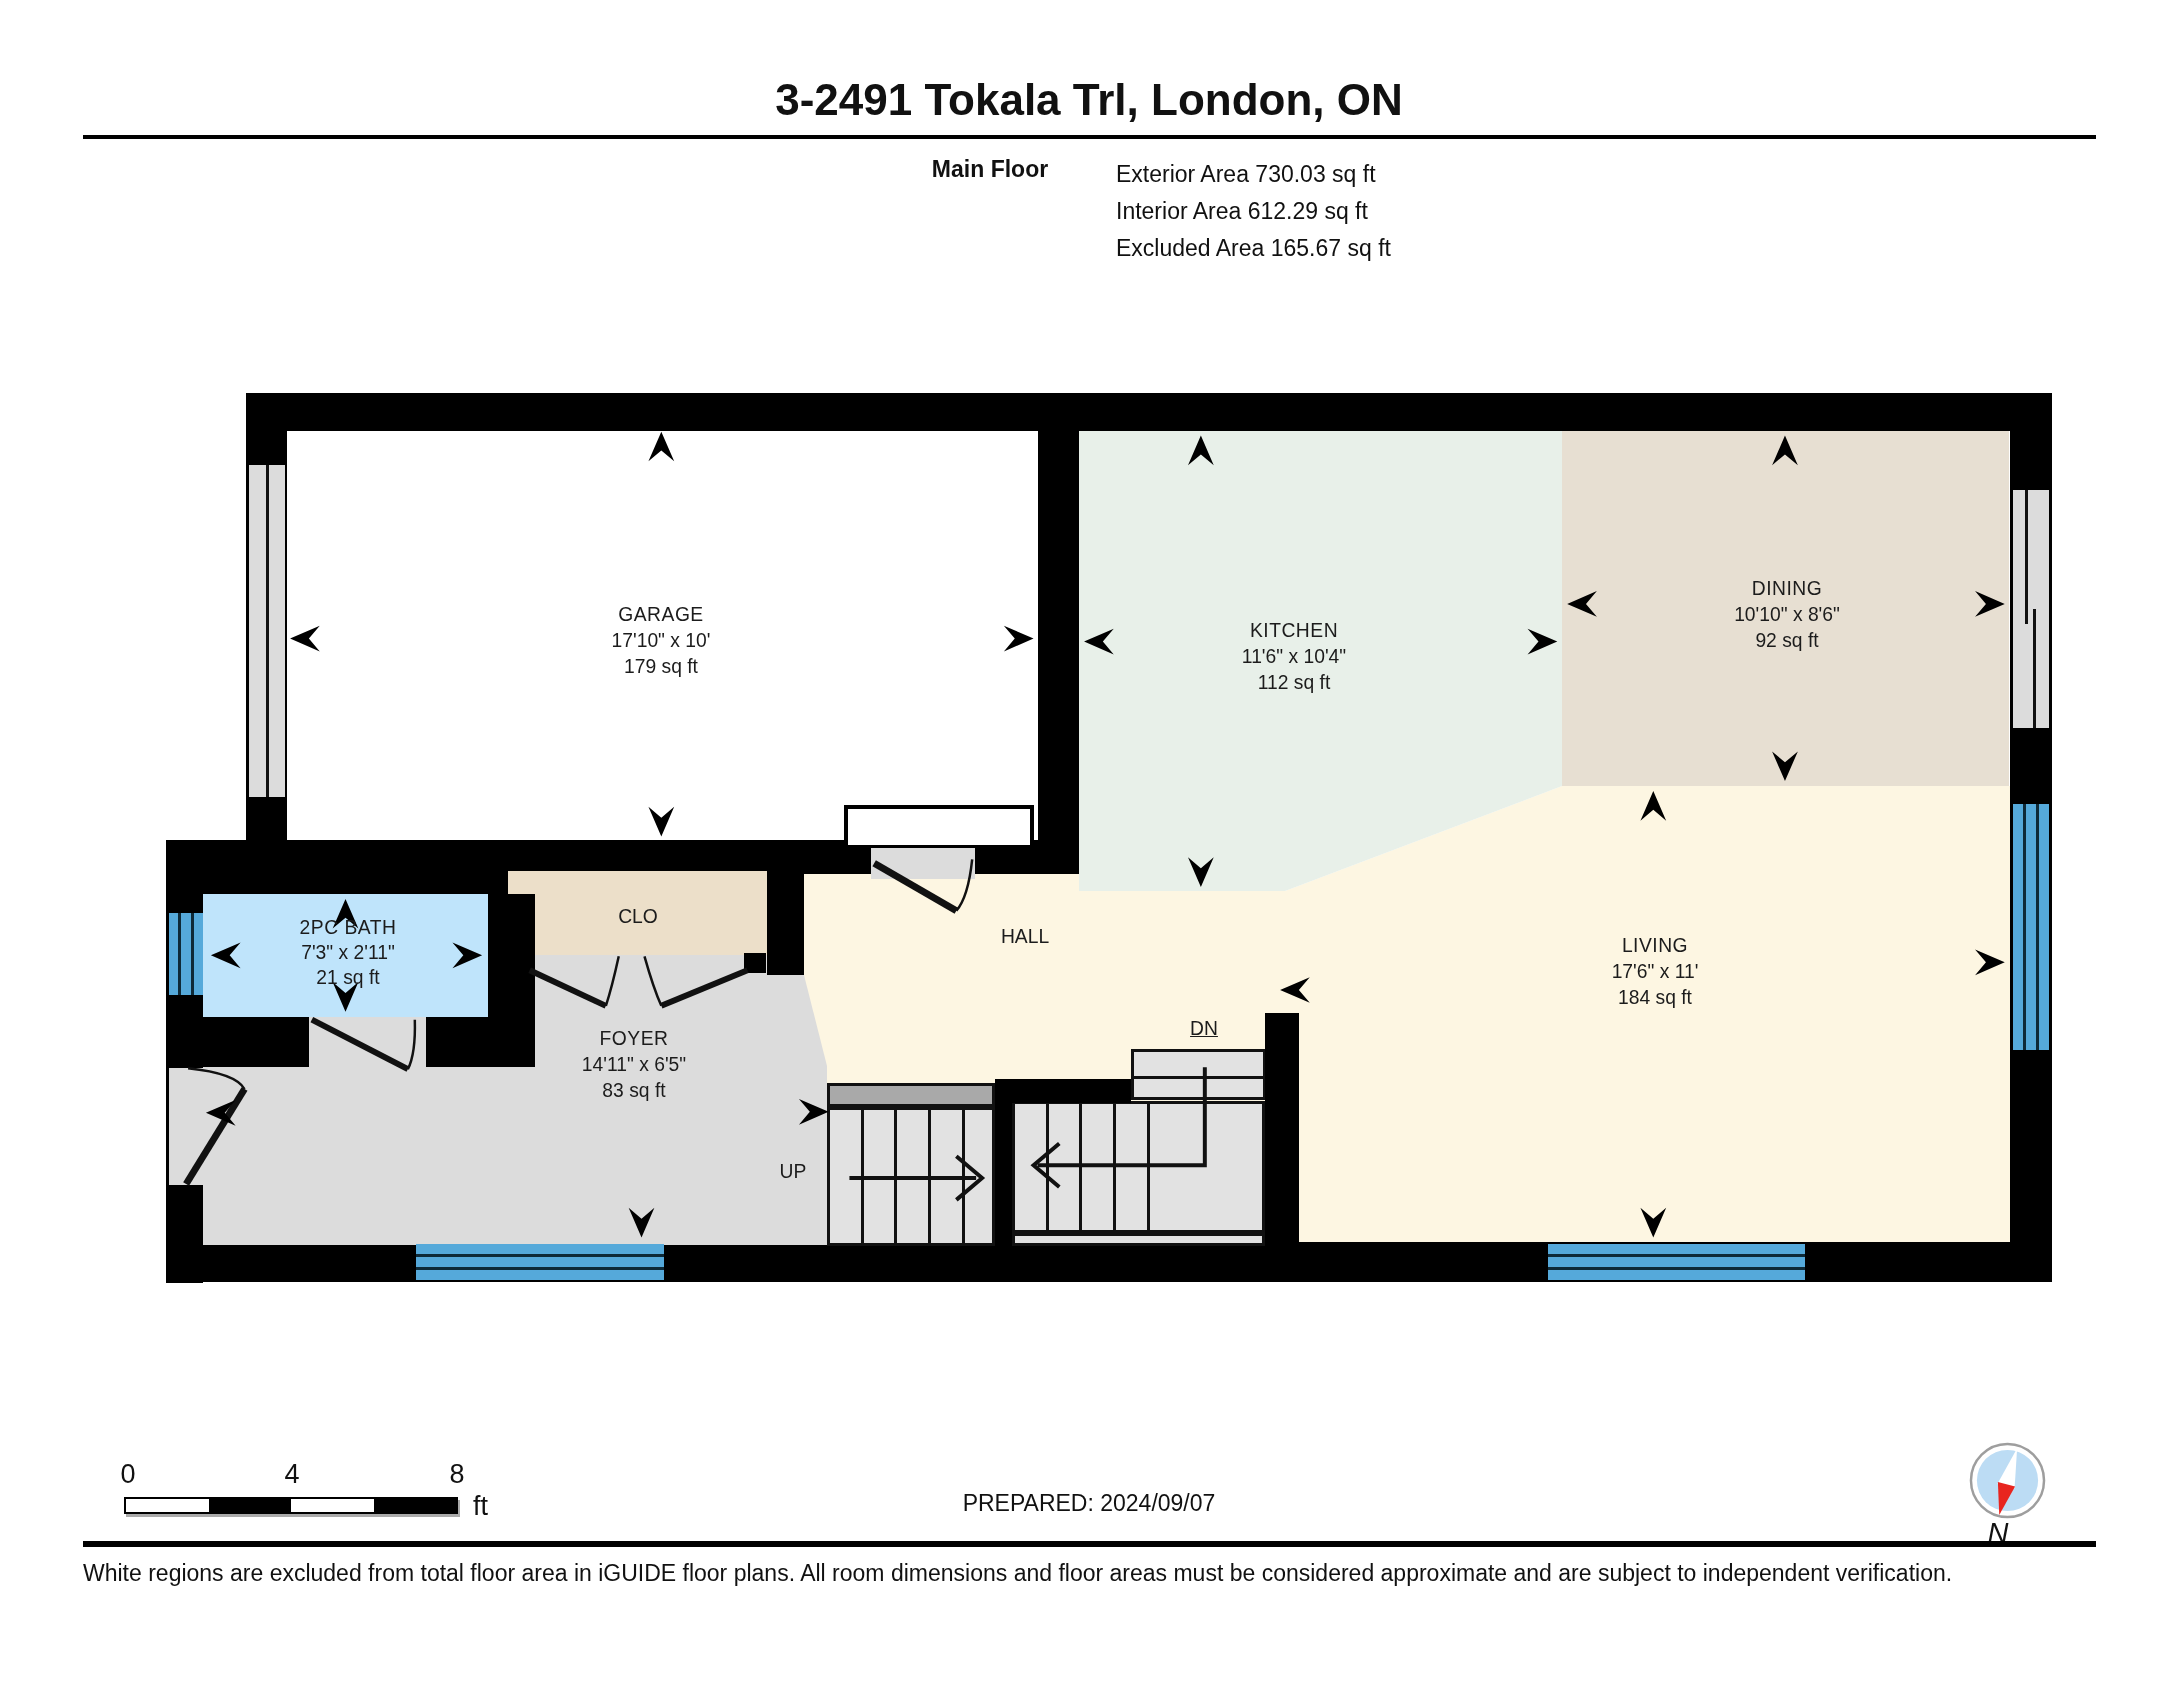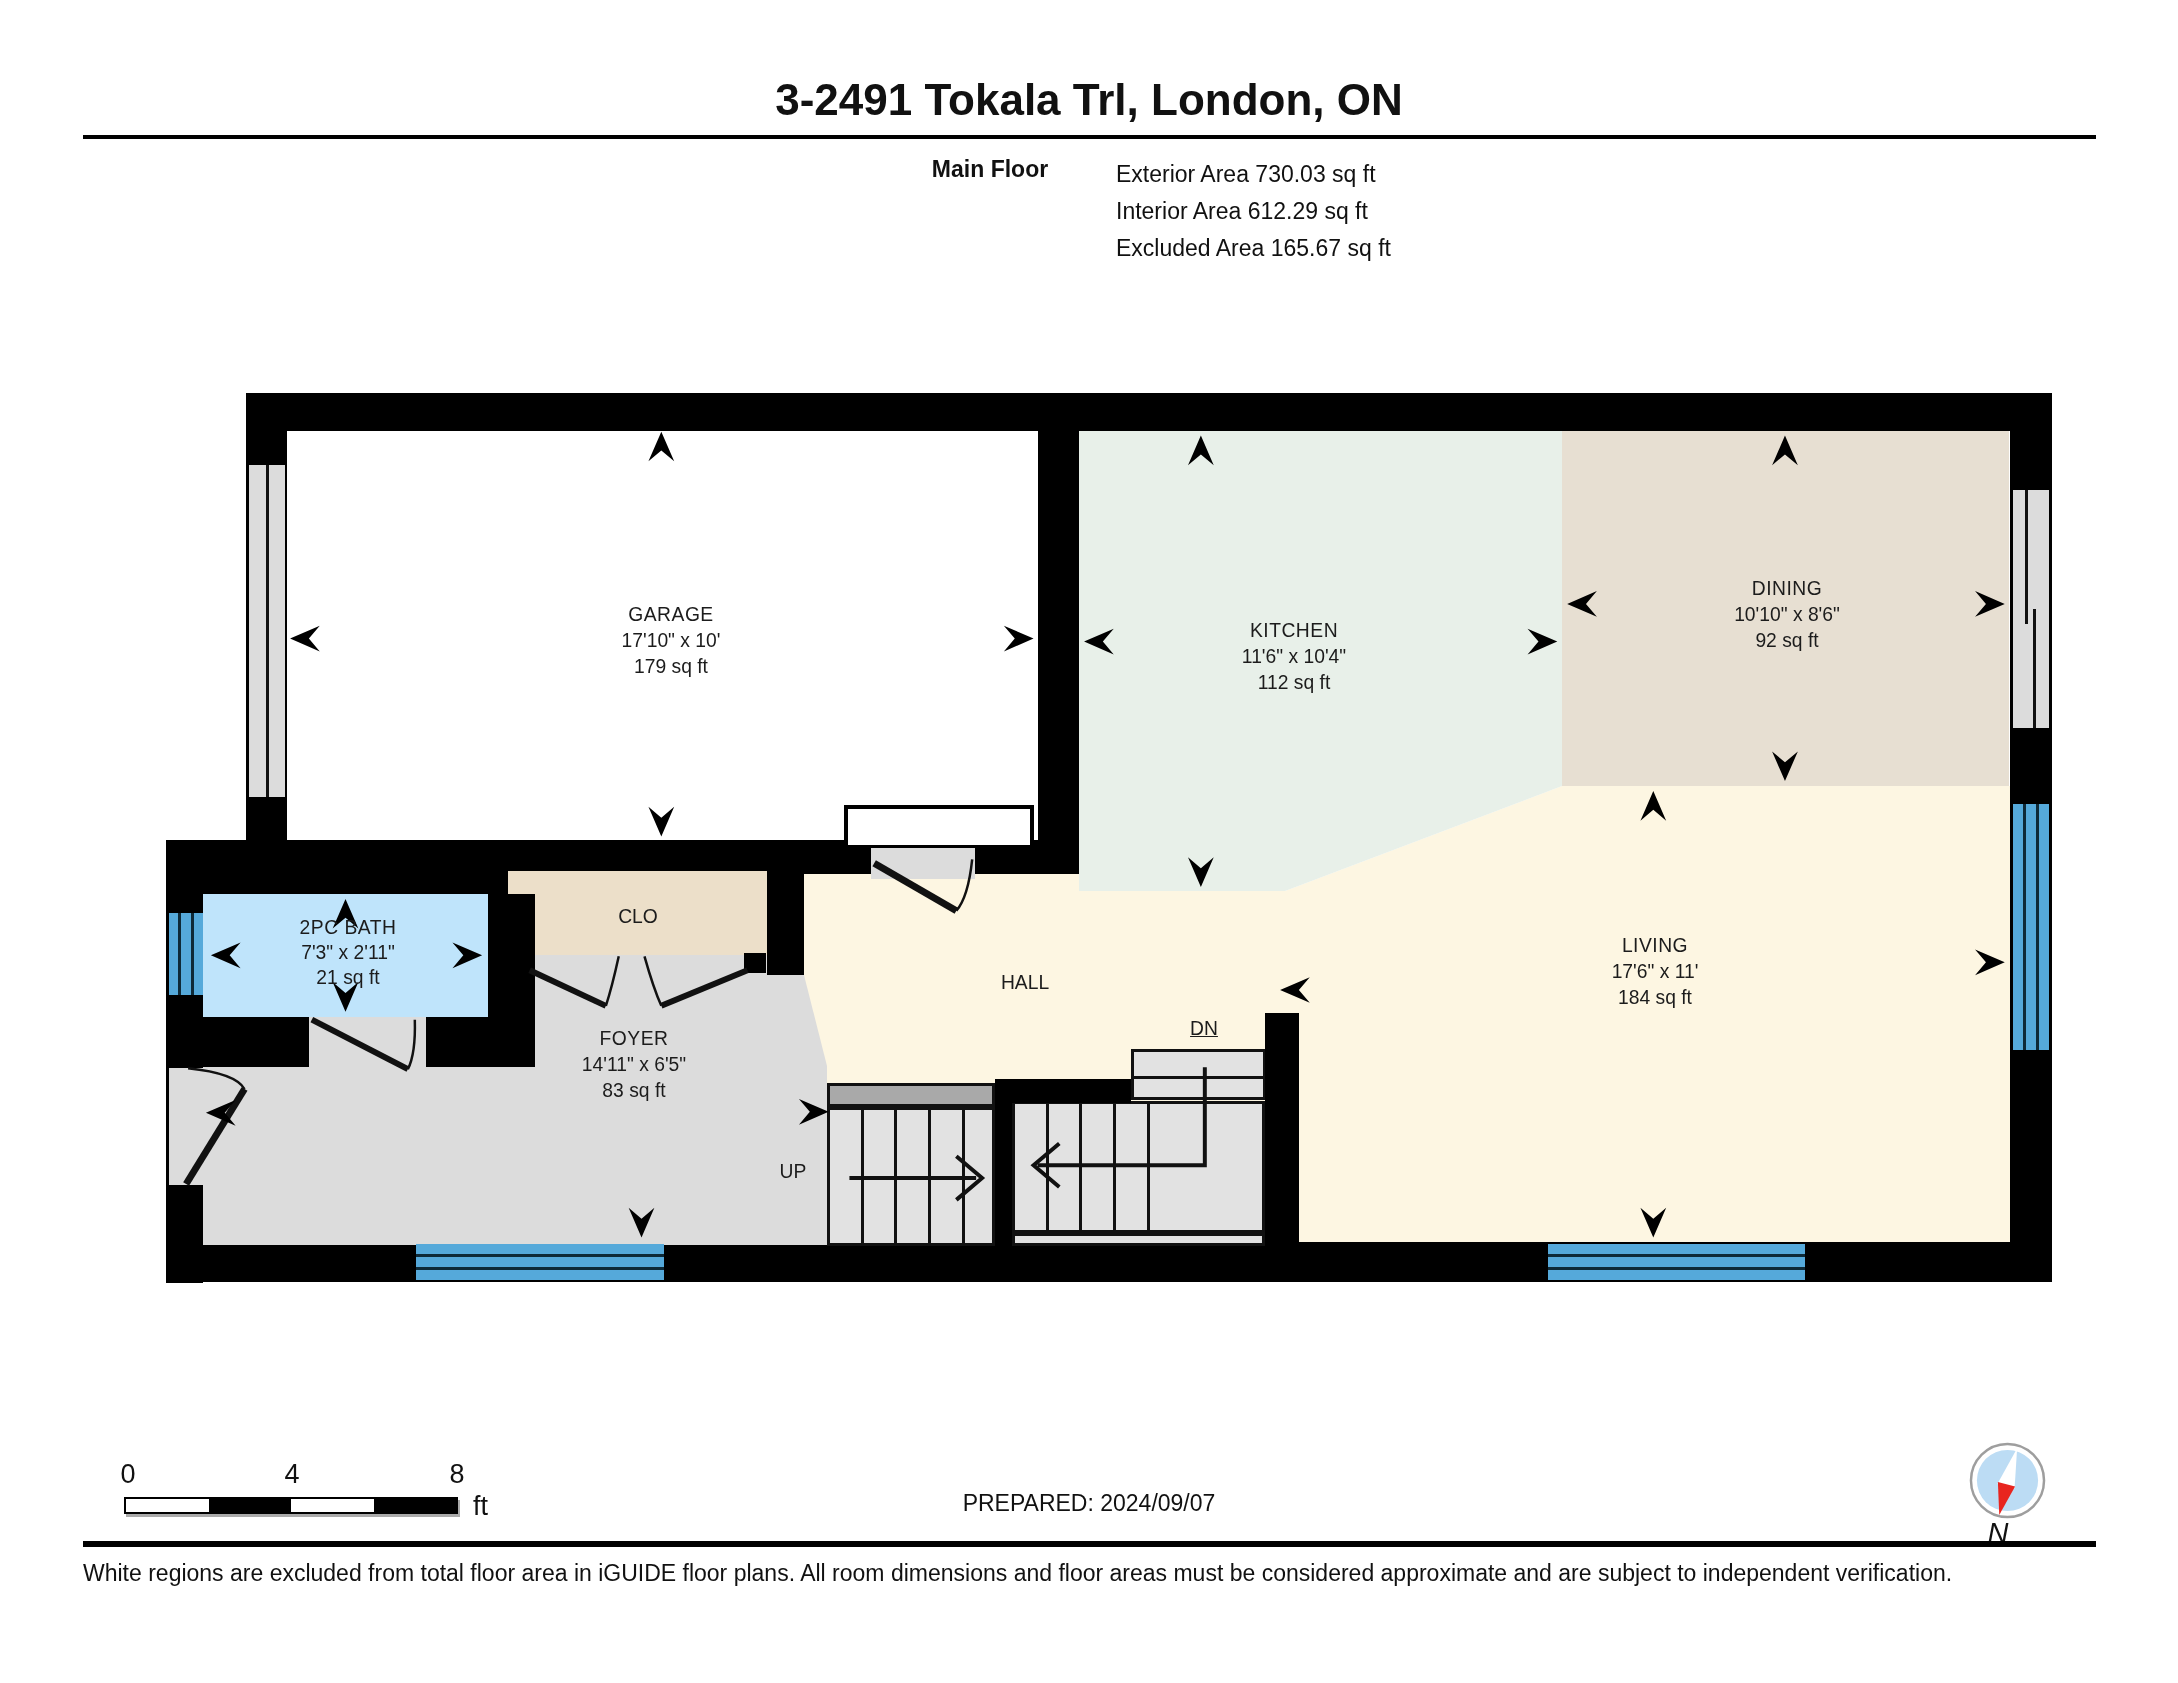--- a/index.html
+++ b/index.html
@@ -173,21 +173,21 @@
         <path d="M0 0 L-30 -13 L-19 0 L-30 13 Z" transform="translate(349 908) rotate(270)"></path>
         <path d="M0 0 L-30 -13 L-19 0 L-30 13 Z" transform="translate(349 1022) rotate(90)"></path>
         <path d="M0 0 L-30 -13 L-19 0 L-30 13 Z" transform="translate(213 965) rotate(180)"></path>
         <path d="M0 0 L-30 -13 L-19 0 L-30 13 Z" transform="translate(487 965) rotate(0)"></path>
         <path d="M0 0 L-30 -13 L-19 0 L-30 13 Z" transform="translate(648 1250) rotate(90)"></path>
         <path d="M0 0 L-30 -13 L-19 0 L-30 13 Z" transform="translate(837 1123) rotate(0)"></path>
         <path d="M0 0 L-30 -13 L-19 0 L-30 13 Z" transform="translate(208 1124) rotate(180)"></path>
       </g>
   </svg>
 
-  <div class="lbl" style="left:661px;top:602px;margin-left:10px;">
+  <div class="lbl" style="left:661px;top:602px;">
     <div class="nm">GARAGE</div>
     <div>17'10" x 10'</div>
     <div>179 sq ft</div>
   </div>
   <div class="lbl" style="left:1294px;top:618px;">
     <div class="nm">KITCHEN</div>
     <div>11'6" x 10'4"</div>
     <div>112 sq ft</div>
   </div>
   <div class="lbl" style="left:1787px;top:576px;">
@@ -204,21 +204,21 @@
     <div class="nm">2PC BATH</div>
     <div>7'3" x 2'11"</div>
     <div>21 sq ft</div>
   </div>
   <div class="lbl" style="left:634px;top:1026px;">
     <div class="nm">FOYER</div>
     <div>14'11" x 6'5"</div>
     <div>83 sq ft</div>
   </div>
   <div class="lbl" style="left:638px;top:904px;">CLO</div>
-  <div class="lbl" style="left:1025px;top:970px;">HALL</div>
+  <div class="lbl" style="left:1025px;top:924px;">HALL</div>
   <div class="lbl" style="left:793px;top:1159px;">UP</div>
   <div class="lbl" style="left:1204px;top:1016px;text-decoration:underline;">DN</div>
 </div>
 
 <div id="scale-ticks">
   <span style="left:128px;">0</span>
   <span style="left:292px;">4</span>
   <span style="left:457px;">8</span>
 </div>
 <div id="scale-bar">

